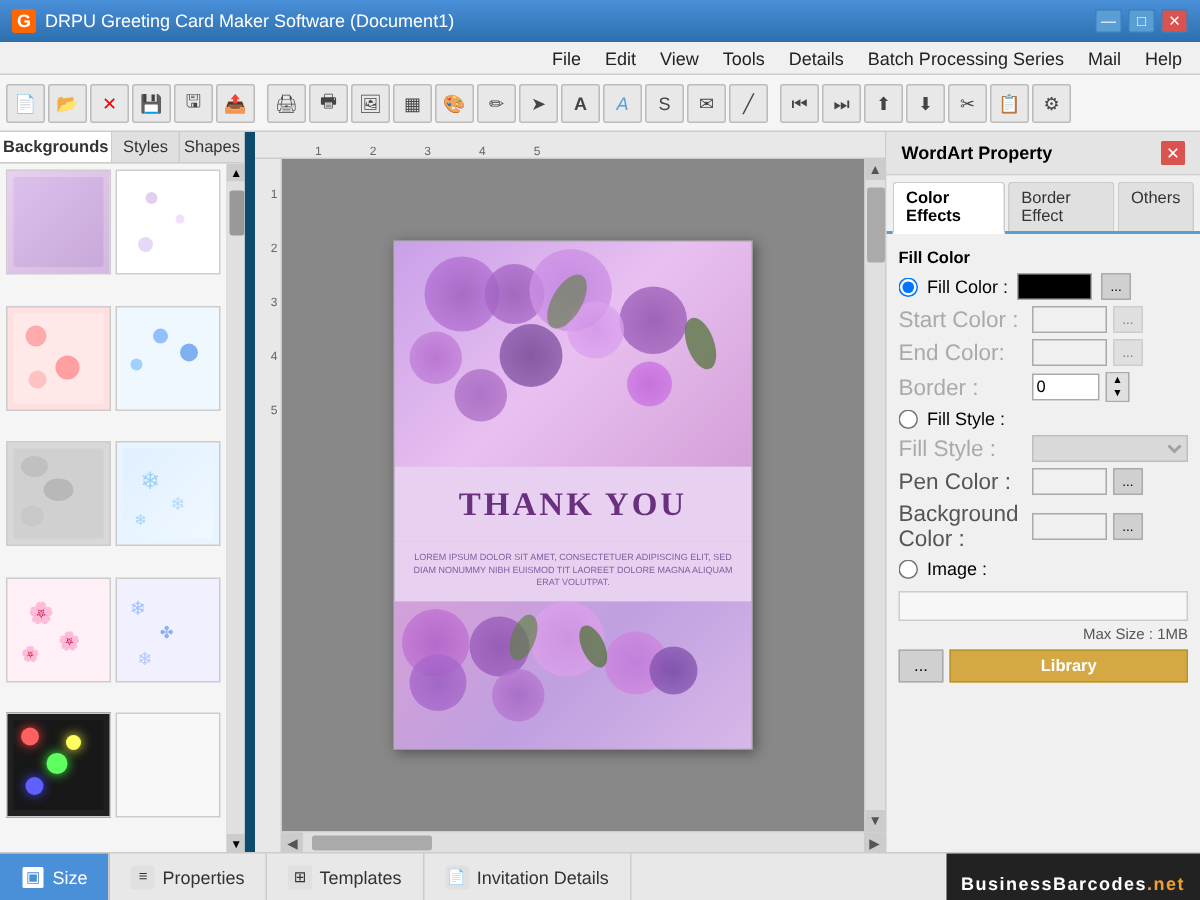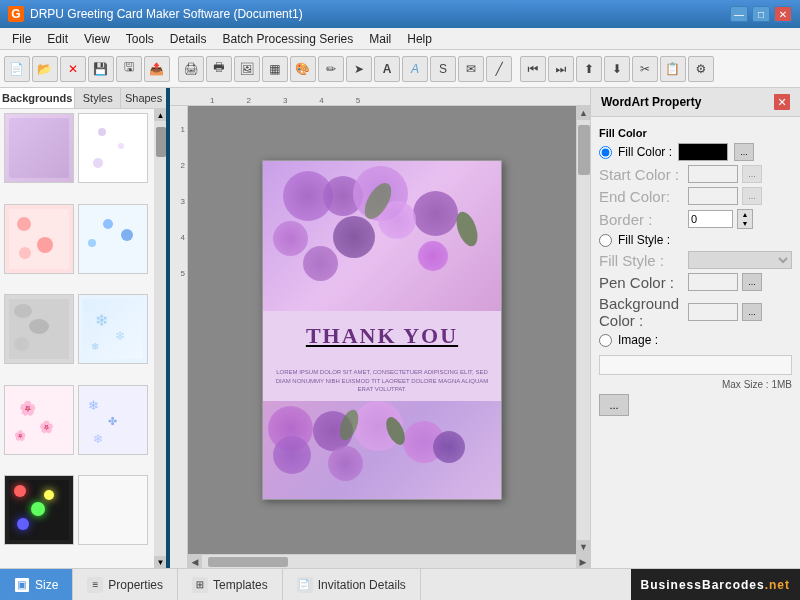--- a/index.html
+++ b/index.html
@@ -23,20 +23,21 @@
     .title-btn.close { background: #d9534f; }
 
     
     .menu-bar {
       background: #f0f0f0;
       height: 22px;
       display: flex;
       align-items: center;
       border-bottom: 1px solid #ccc;
       padding: 0 4px;
+      justify-content: flex-end;
     }
     .menu-item {
       padding: 2px 8px;
       cursor: pointer;
       border-radius: 2px;
       color: #222;
     }
 
     
     .toolbar {
@@ -67,21 +68,21 @@
 
     
     .main-content {
       display: flex;
       height: calc(600px - 28px - 22px - 38px - 32px);
     }
 
     
     .left-panel {
       width: 170px;
-      border-right: 4px solid #0c4a6e;
+      border-right: 7px solid #0c4a6e;
       background: #f5f5f5;
       display: flex;
       flex-direction: column;
     }
     .panel-tabs {
       display: flex;
       background: #e0e0e0;
       border-bottom: 1px solid #ccc;
     }
     .panel-tab {
@@ -171,21 +172,20 @@
       align-items: center;
       justify-content: center;
       overflow: hidden;
     }
     .card-middle {
       background: #e8d0f0;
       height: 50px;
       display: flex;
       align-items: center;
       justify-content: center;
-      text-decoration: underline;
     }
     .card-title {
       font-size: 22px;
       font-weight: bold;
       color: #6a3080;
       letter-spacing: 2px;
       font-family: serif;
     }
     .card-text-area {
       background: #e8d0f0;
@@ -407,21 +407,21 @@
       justify-content: center;
       font-size: 10px;
     }
     .biz-logo {
       margin-left: auto;
       background: #222;
       color: #f0a030;
       padding: 4px 10px;
       height: 100%;
       display: flex;
-      align-items: center;
+      align-items: flex-end;
       font-size: 13px;
       font-weight: bold;
       letter-spacing: 1px;
     }
     .biz-logo span { color: white; }
 
     
     .canvas-hscroll {
       height: 14px;
       background: #e0e0e0;
@@ -665,20 +665,25 @@
         </div>
       </div>
     </div>
   </div>
 
   <div class="right-panel">
     <div class="panel-header">
       <span>WordArt Property</span>
       <button class="close-btn-red">✕</button>
     </div>
+    <div class="prop-tabs">
+      <div class="prop-tab active">Color Effects</div>
+      <div class="prop-tab">Border Effect</div>
+      <div class="prop-tab">Others</div>
+    </div>
     <div class="prop-content">
       <div class="section-label">Fill Color</div>
 
       
 
       
       <div class="radio-row">
         <input type="radio" name="filltype" id="fill-color" checked="" style="">
         <label for="fill-color">Fill Color :</label>
         <div class="color-swatch" style="background:#000000;"></div>
@@ -745,20 +750,21 @@
 
       
       <input type="text" class="image-path-input" style="opacity: 0.5;">
 
       
       <div class="max-size-text">Max Size : 1MB</div>
 
       
       <div class="bottom-btn-row">
         <button class="browse-btn">...</button>
+        <button class="library-btn">Library</button>
       </div>
     </div>
   </div>
 
 </div>
 
 <div class="status-bar">
   <div class="status-tab active">
     <span class="status-tab-icon" style="background:#fff;color:#4a90d9;border:1px solid #4a90d9;">▣</span>
     <span>Size</span>

